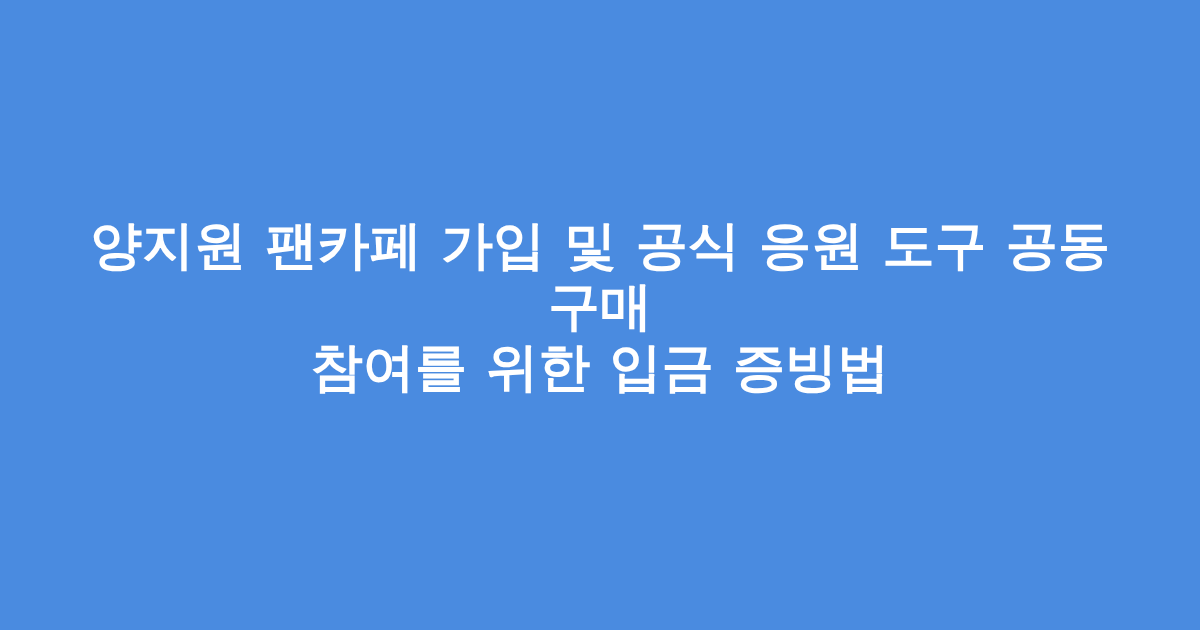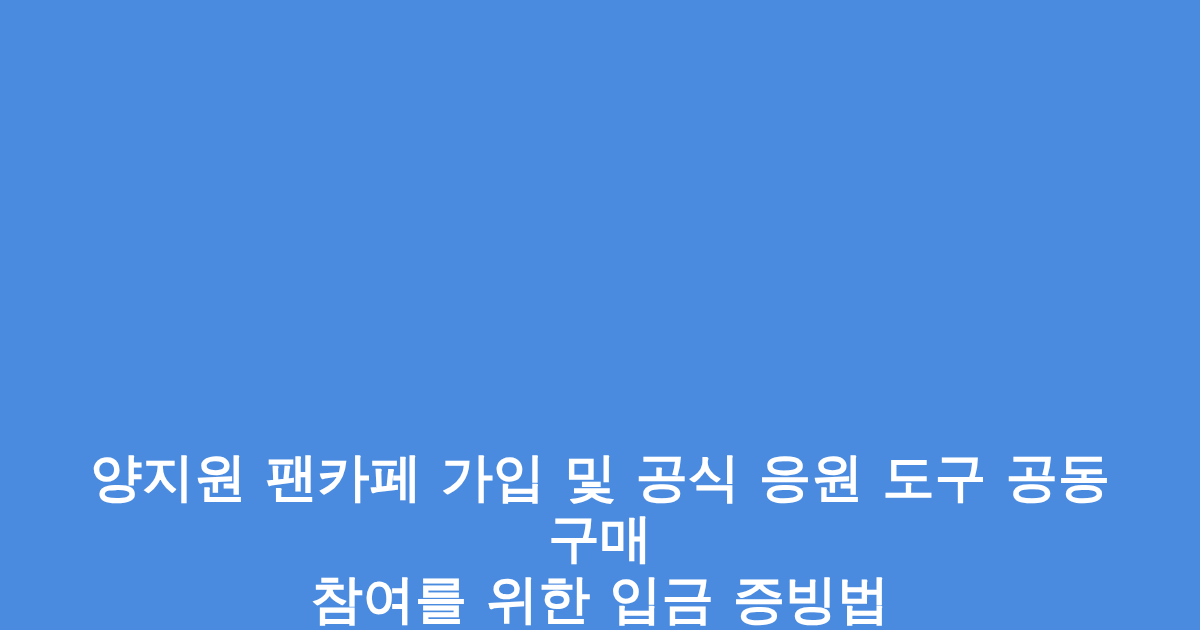--- a/index.html
+++ b/index.html
@@ -14,21 +14,21 @@
     overflow: hidden;
     font-family: "DejaVu Sans", "Liberation Sans", sans-serif;
   }
 
   #og-card {
     position: relative;
     box-sizing: border-box;
     width: 1200px;
     height: 630px;
     display: flex;
-    align-items: flex-end;
+    align-items: center;
     justify-content: center;
     background-color: #4a8be0;
   }
 
   #headline-block {
     width: 1060px;
     
     margin-top: -18px;
     padding: 0 10px;
     box-sizing: border-box;

